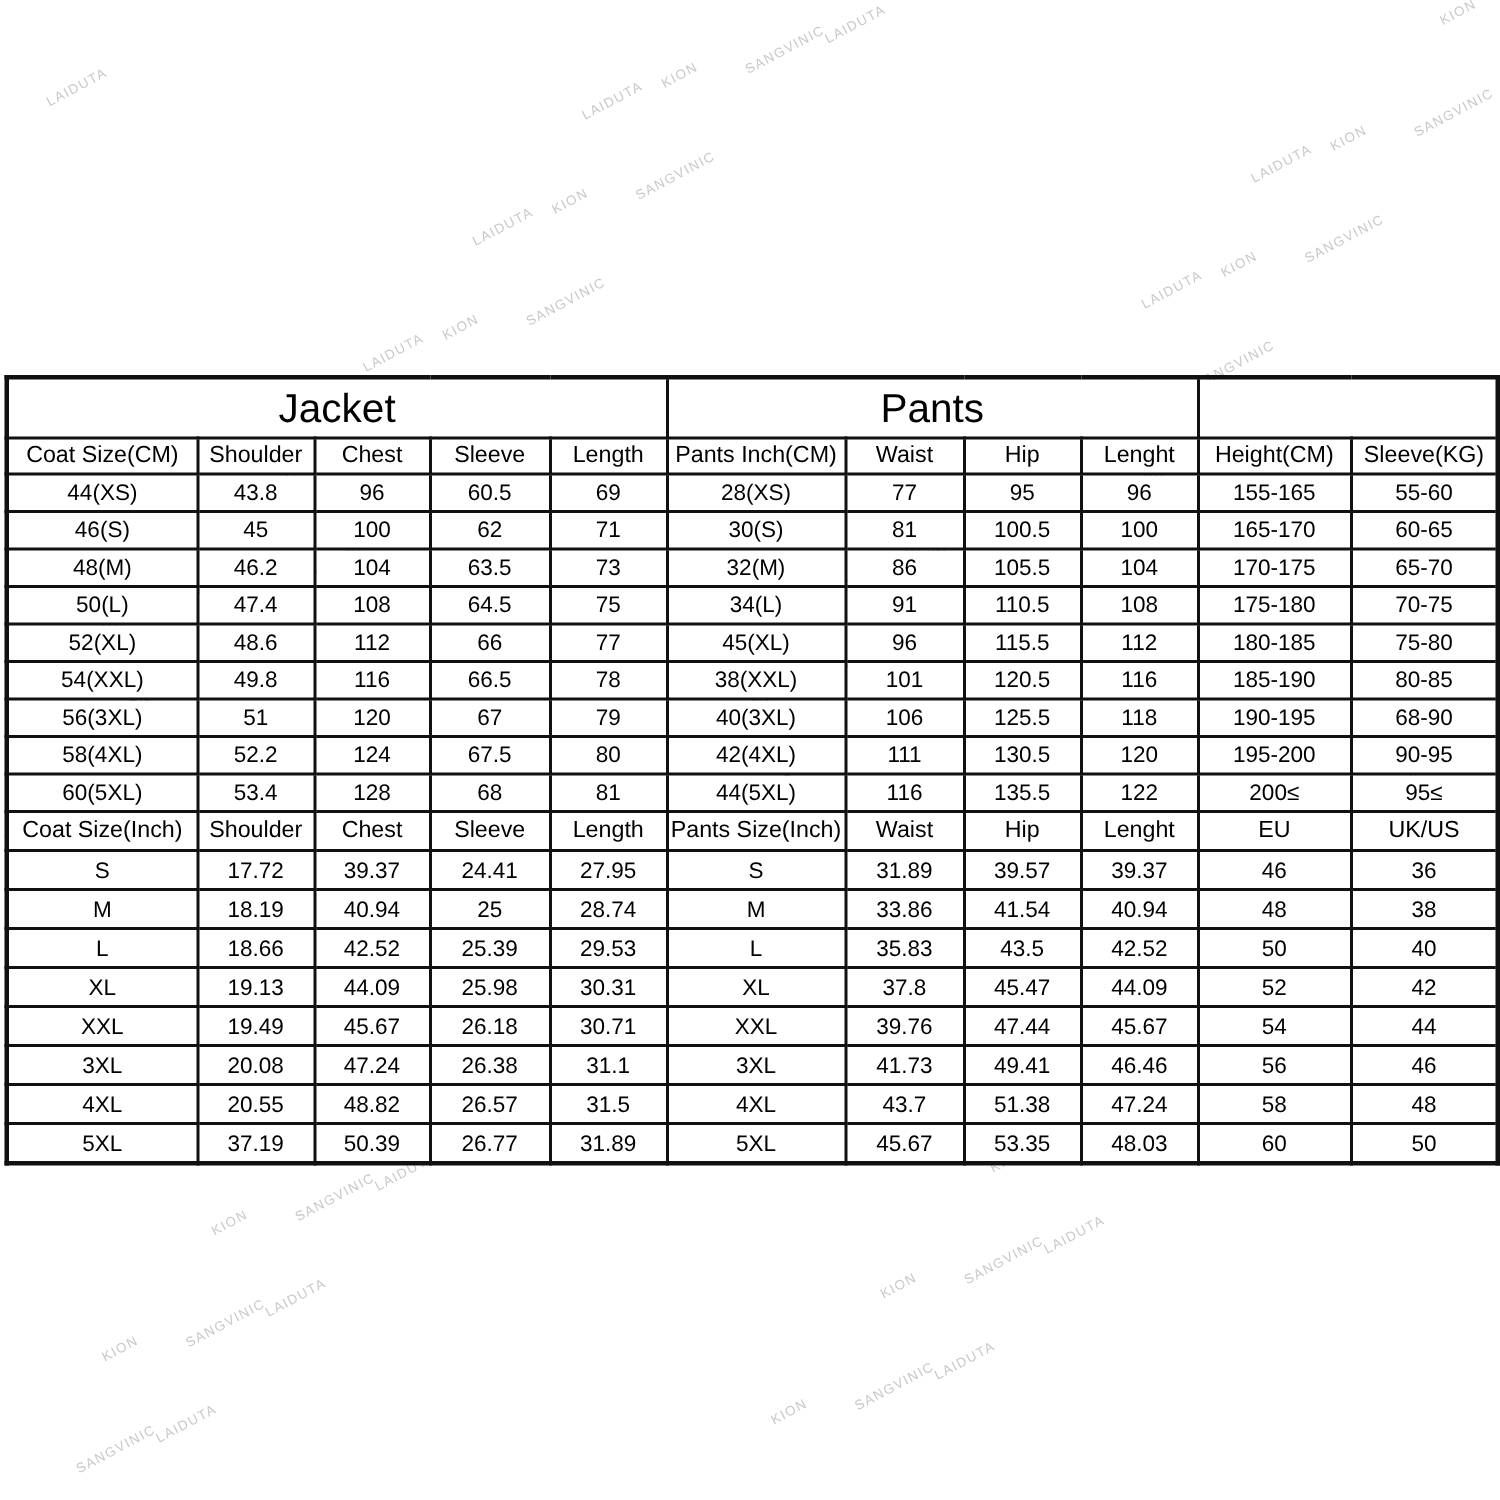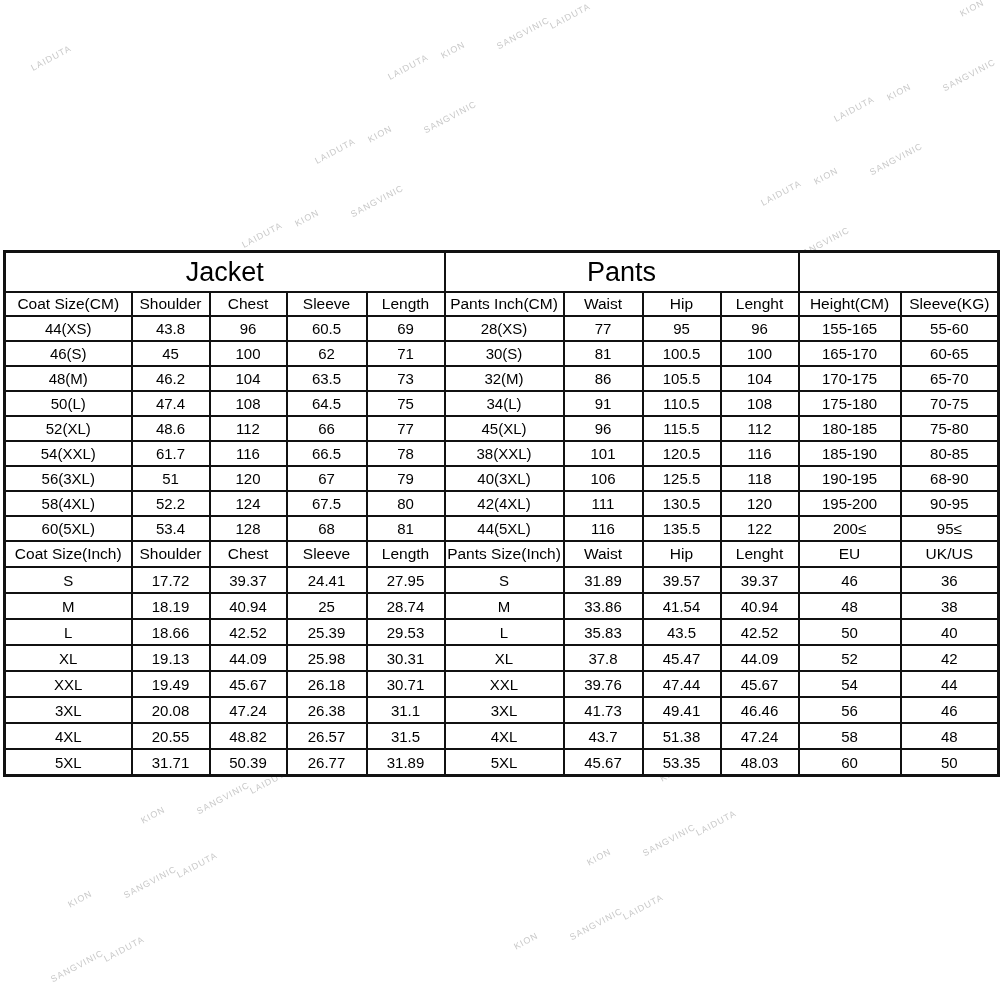--- a/index.html
+++ b/index.html
@@ -207,21 +207,21 @@
           <td>77</td>
           <td class="size-cell">45(XL)</td>
           <td>96</td>
           <td>115.5</td>
           <td>112</td>
           <td class="body-cell">180-185</td>
           <td class="body-cell">75-80</td>
         </tr>
         <tr class="cm-row">
           <td class="size-cell">54(XXL)</td>
-          <td>61.7</td>
+          <td>49.8</td>
           <td>116</td>
           <td>66.5</td>
           <td>78</td>
           <td class="size-cell">38(XXL)</td>
           <td>101</td>
           <td>120.5</td>
           <td>116</td>
           <td class="body-cell">185-190</td>
           <td class="body-cell">80-85</td>
         </tr>
@@ -363,21 +363,21 @@
           <td>31.5</td>
           <td class="size-cell">4XL</td>
           <td>43.7</td>
           <td>51.38</td>
           <td>47.24</td>
           <td class="body-cell">58</td>
           <td class="body-cell">48</td>
         </tr>
         <tr class="inch-row">
           <td class="size-cell">5XL</td>
-          <td>31.71</td>
+          <td>37.19</td>
           <td>50.39</td>
           <td>26.77</td>
           <td>31.89</td>
           <td class="size-cell">5XL</td>
           <td>45.67</td>
           <td>53.35</td>
           <td>48.03</td>
           <td class="body-cell">60</td>
           <td class="body-cell">50</td>
         </tr>

